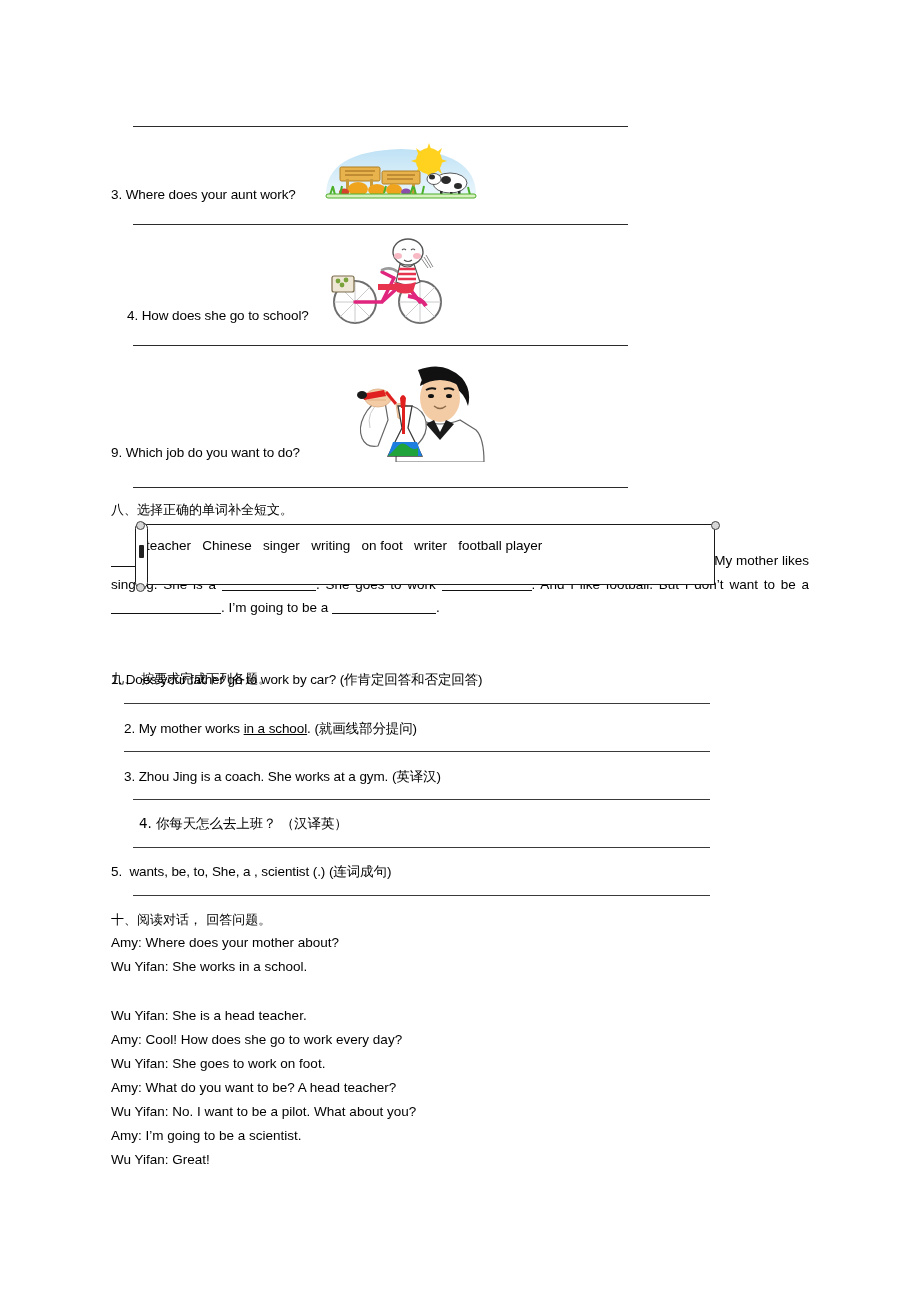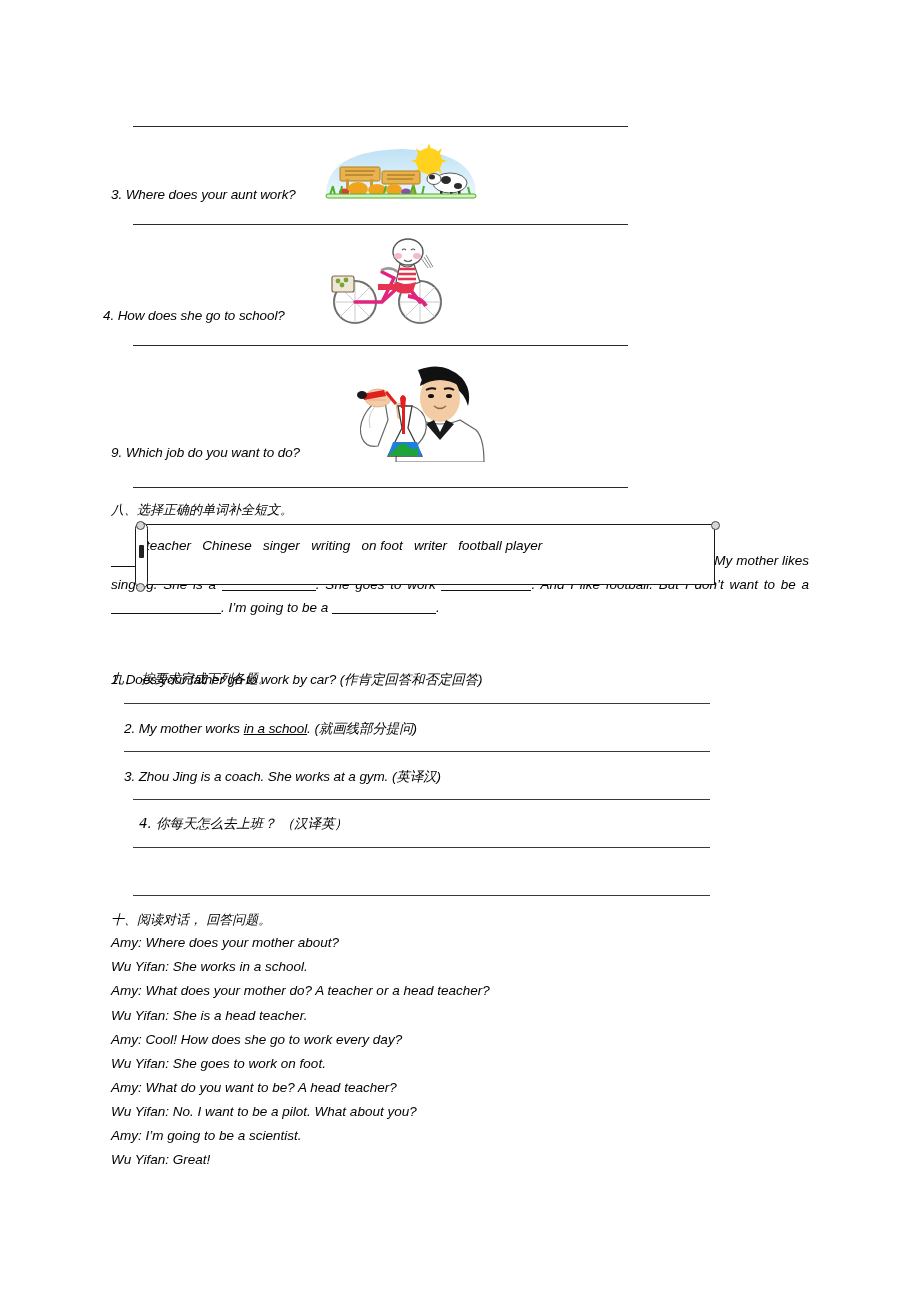--- a/index.html
+++ b/index.html
@@ -4,21 +4,21 @@
 <style>
   html,body{margin:0;padding:0;}
   body{
     width:920px;height:1302px;
     background:#ffffff;
     font-family:"Liberation Sans","DejaVu Sans",sans-serif;
     color:#000;
     position:relative;
     overflow:hidden;
   }
-  .page{position:relative;width:920px;height:966px;font-style:italic;}
+  .page{position:relative;width:920px;height:966px;}
 
   
   .q{
     position:absolute;
     font-size:13.5px;
     letter-spacing:-0.1px;
     white-space:nowrap;
   }
   .cn{
     font-family:"DejaVu Sans","Liberation Sans",sans-serif;
@@ -213,21 +213,21 @@
     </g>
     <g stroke="#8a8a8a" stroke-width="1" fill="none">
       <path d="M99 20 l7 10 M102 19 l7 11 M104 17 l7 12"></path>
     </g>
     <path d="M78 26 q8 6 14 0 l6 18 q-12 6 -24 0 z" fill="#ffffff" stroke="#555" stroke-width="1.2"></path>
     <g stroke="#e8334f" stroke-width="2.6" fill="none">
       <path d="M77 31 h16M76 36 h18M76 41 h18"></path>
     </g>
     <path d="M72 44 q12 4 22 0 l-3 10 q-8 3 -16 0 z" fill="#e8334f"></path>
   </svg>
-  <div class="q" style="left:103px;top:308px;text-align:right;">4. How does she go to school?</div>
+  <div class="q" style="left:127px;top:308px;text-align:right;">4. How does she go to school?</div>
   <div class="rule" style="left:133px;top:345px;width:495px;"></div>
 
   <svg class="pic" style="left:322px;top:362px;" width="168" height="100" viewBox="0 0 168 100">
     <path d="M96 8 q26 -10 44 8 q10 12 6 28 q-4 -14 -14 -18 q-16 6 -30 -2 z" fill="#111"></path>
     <ellipse cx="118" cy="36" rx="20" ry="24" fill="#f3cba4"></ellipse>
     <path d="M98 24 q20 -12 40 0 q-2 -14 -20 -14 q-18 0 -20 14z" fill="#111"></path>
     <g fill="#111">
         <ellipse cx="109" cy="34" rx="3" ry="2"></ellipse>
         <ellipse cx="127" cy="34" rx="3" ry="2"></ellipse>
       </g>
@@ -292,27 +292,29 @@
     <span>Zhou Jing is a coach. She works at a gym. (英译汉)</span>
   </div>
   <div class="rule thin" style="left:133px;top:799px;width:577px;"></div>
 
   <div class="q cn" style="left:111px;top:815px;margin-left:28px;">
     <span>4.</span>
     <span>你每天怎么去上班？ （汉译英）</span>
   </div>
   <div class="rule thin" style="left:133px;top:847px;width:577px;"></div>
 
+  <div class="q" style="left:111px;top:863px;">
+    <span>5.</span>&nbsp;&nbsp;<span>wants, be, to, She, a , scientist (.) (连词成句)</span>
+  </div>
   <div class="rule thin" style="left:133px;top:895px;width:577px;"></div>
 
   <div class="heading" style="left:111px;top:911px;">十、阅读对话， 回答问题。</div>
 
   <div class="dline" style="top:935px;">Amy: Where does your mother about?</div>
   <div class="dline" style="top:959px;">Wu Yifan: She works in a school.</div>
-  <div class="dline" style="top:983px;">Amy: What does your mother do? A teacher or a head teacher?</div>
   <div class="dline" style="top:1008px;">Wu Yifan: She is a head teacher.</div>
   <div class="dline" style="top:1032px;">Amy: Cool! How does she go to work every day?</div>
   <div class="dline" style="top:1056px;">Wu Yifan: She goes to work on foot.</div>
   <div class="dline" style="top:1080px;">Amy: What do you want to be? A head teacher?</div>
   <div class="dline" style="top:1104px;">Wu Yifan: No. I want to be a pilot. What about you?</div>
   <div class="dline" style="top:1128px;">Amy: I’m going to be a scientist.</div>
   <div class="dline" style="top:1152px;">Wu Yifan: Great!</div>
 
 </div>
 

